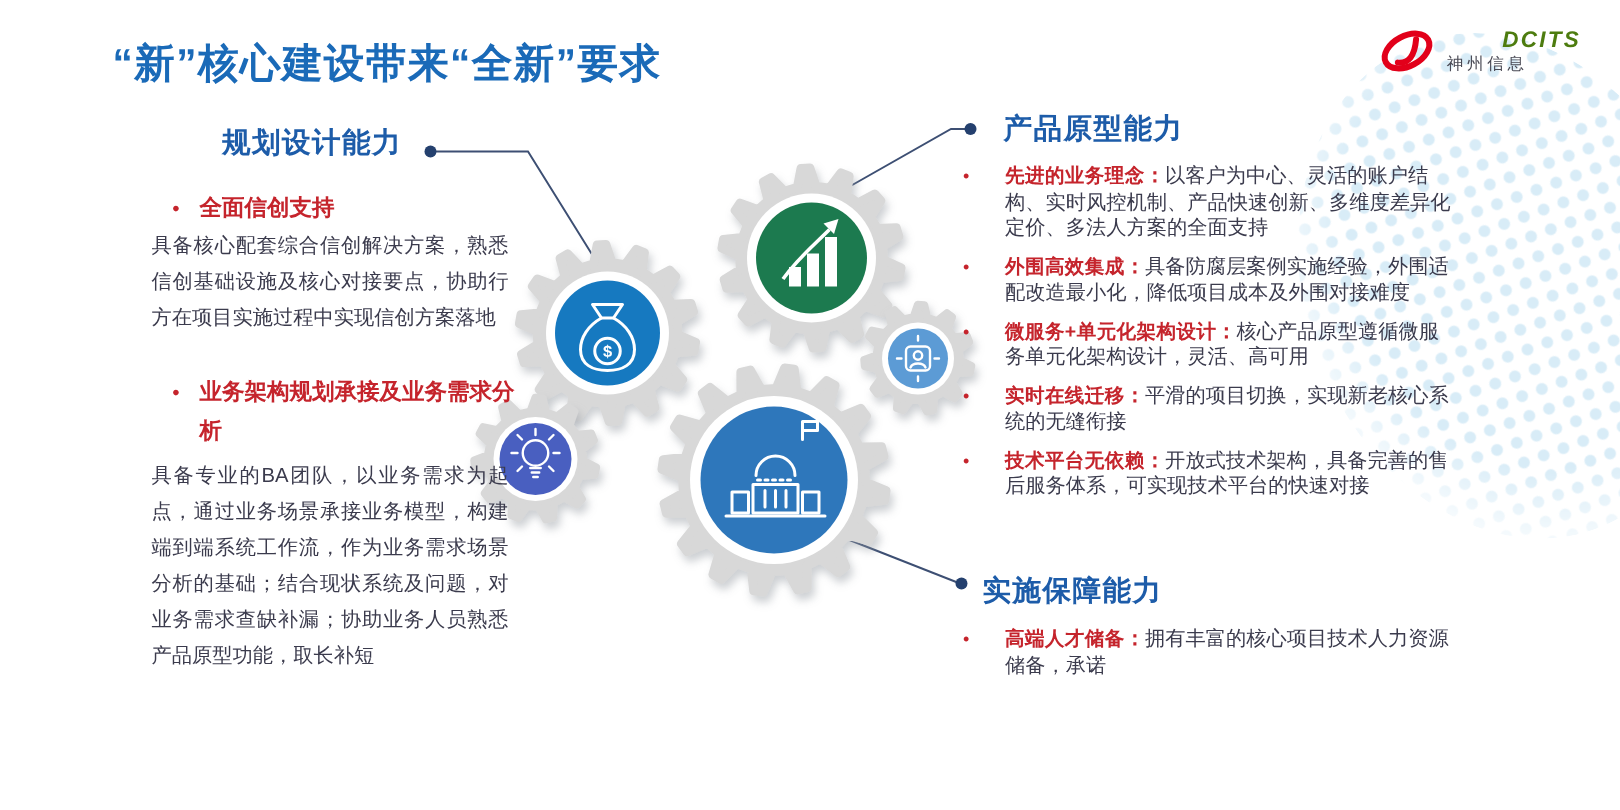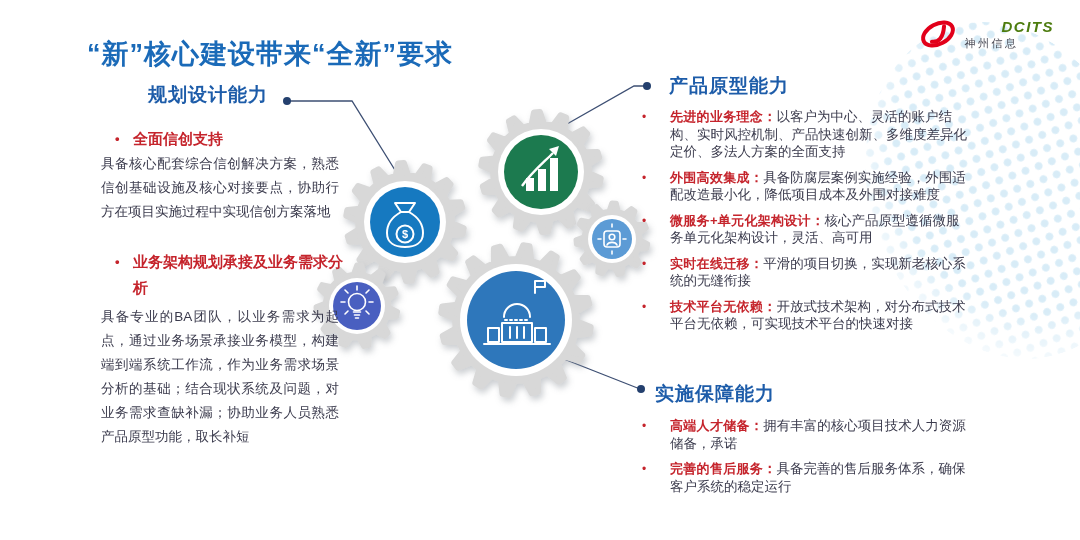--- a/index.html
+++ b/index.html
@@ -5,21 +5,21 @@
   html,body{margin:0;padding:0;background:#fff;}
   .slide{position:relative;width:1080px;height:540px;background:#ffffff;overflow:hidden;
          font-family:"Liberation Sans", sans-serif;}
   
   .dots-bg{position:absolute;top:18px;right:-60px;width:270px;height:345px;z-index:0;
     background-image:radial-gradient(#d8ecf7 3.4px, rgba(216,236,247,0) 4.4px);
     background-size:14px 14px;border-radius:50%;transform:rotate(-20deg);
     -webkit-mask-image:radial-gradient(ellipse at 58% 45%, #000 55%, transparent 80%);
     mask-image:radial-gradient(ellipse at 58% 45%, #000 55%, transparent 80%);}
   .gfx{position:absolute;left:0;top:0;z-index:1;pointer-events:none;}
-  .title{position:absolute;left:75px;top:24px;margin:12px;font-size:27px;font-weight:bold;
+  .title{position:absolute;left:75px;top:24px;margin:0;font-size:27px;font-weight:bold;
          color:#1a6ab8;letter-spacing:1px;z-index:2;}
   .logo{position:absolute;right:26px;top:16px;display:flex;align-items:center;gap:5px;z-index:2;}
   .logo-text{display:flex;flex-direction:column;line-height:1.1;}
   .brand{font-size:15px;font-weight:bold;font-style:italic;color:#4d7c0f;letter-spacing:1.5px;margin-left:37px;}
   .brand-cn{font-size:11px;color:#4a4a55;letter-spacing:2.5px;margin-top:1px;}
   .sec-h{position:absolute;margin:0;font-size:19px;font-weight:bold;color:#1d5ca9;
          letter-spacing:1px;z-index:2;}
   
   .l-label{position:absolute;left:101px;width:250px;padding-left:32px;box-sizing:border-box;
            font-size:15px;font-weight:bold;color:#c5242c;line-height:26px;z-index:2;}
@@ -158,27 +158,24 @@
     <li>
       <span class="lead">外围高效集成</span><span class="sep">：</span><span>具备防腐层案例实施经验，外围适配改造最小化，降低项目成本及外围对接难度</span>
     </li>
     <li>
       <span class="lead">微服务+单元化架构设计</span><span class="sep">：</span><span>核心产品原型遵循微服务单元化架构设计，灵活、高可用</span>
     </li>
     <li>
       <span class="lead">实时在线迁移</span><span class="sep">：</span><span>平滑的项目切换，实现新老核心系统的无缝衔接</span>
     </li>
     <li>
-      <span class="lead">技术平台无依赖</span><span class="sep">：</span><span>开放式技术架构，对分布式技术平台无依赖，可实现技术平台的快速对接</span>
+      <span class="lead">技术平台无依赖</span><span class="sep">：</span><span>开放式技术架构，具备完善的售后服务体系，可实现技术平台的快速对接</span>
     </li>
   </ul>
 
   <h2 class="sec-h" style="left:655px;top:381px;font-family:Liberation Serif, serif;">实施保障能力</h2>
   <ul class="r-list" style="left:640px;top:417px;">
     <li>
       <span class="lead">高端人才储备</span><span class="sep">：</span><span>拥有丰富的核心项目技术人力资源储备，承诺</span>
     </li>
-    <li>
-      <span class="lead">完善的售后服务</span><span class="sep">：</span><span>具备完善的售后服务体系，确保客户系统的稳定运行</span>
-    </li>
   </ul>
 
 </div>
 
 </body></html>

